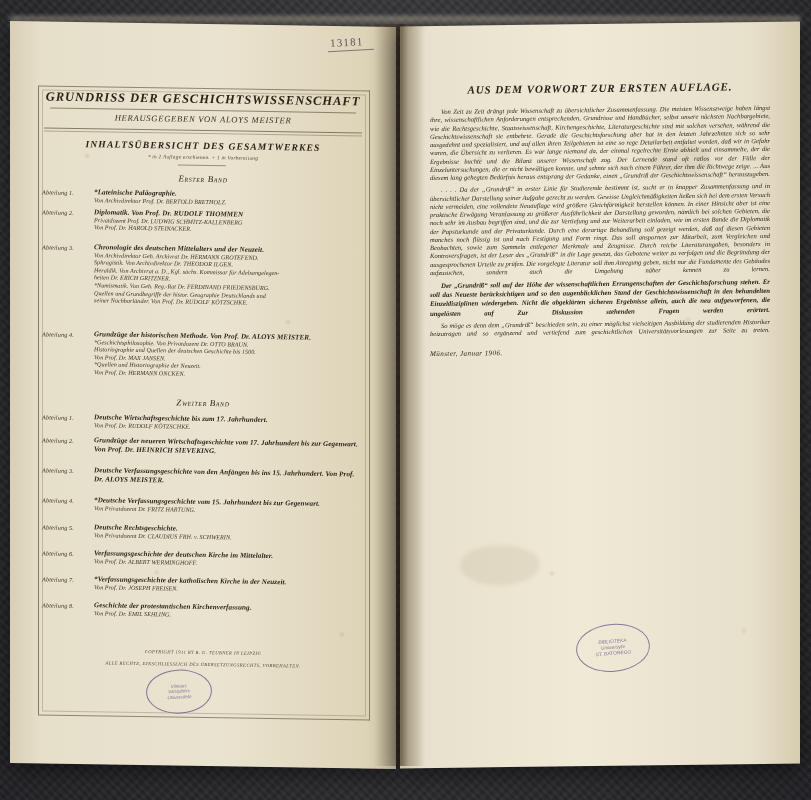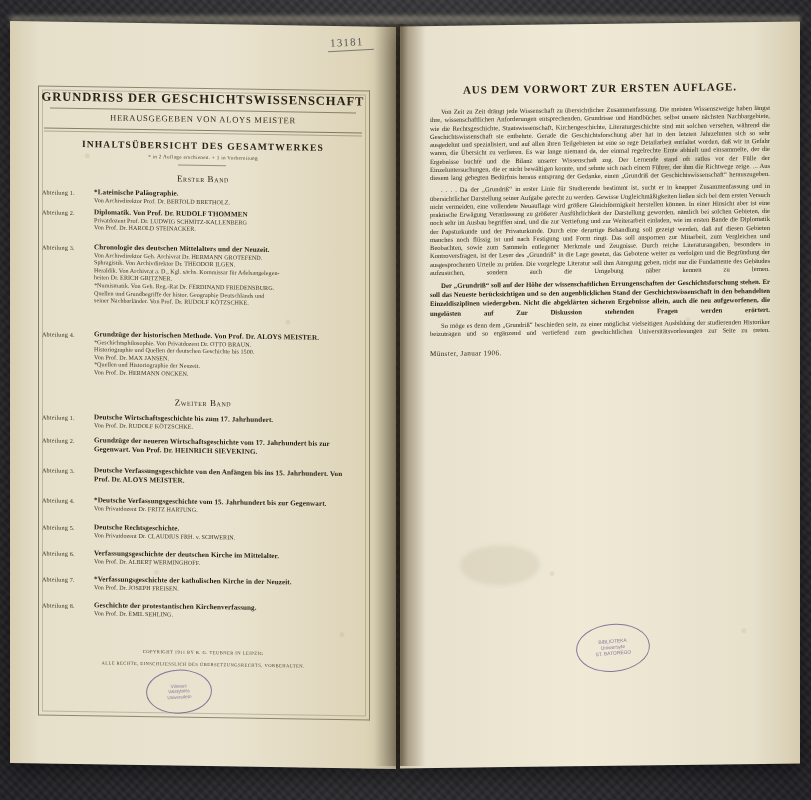--- a/index.html
+++ b/index.html
@@ -14,21 +14,21 @@
   .backdrop{
     position:absolute;inset:0;
     background:
       repeating-linear-gradient(45deg, rgba(255,255,255,.022) 0 3px, rgba(0,0,0,.05) 3px 6px),
       repeating-linear-gradient(-45deg, rgba(255,255,255,.018) 0 4px, rgba(0,0,0,.04) 4px 8px),
       radial-gradient(ellipse at 50% 35%, #4a4a4c 0%, #343437 45%, #222226 100%);
   }
 
   
   .book{
-    position:absolute;left:4px;top:24px;width:800px;height:742px;
+    position:absolute;left:4px;top:24px;width:800px;height:742px;font-style:italic;
   }
   .leaf{
     position:absolute;top:0;height:742px;
     background:#e3dcc6;
     box-shadow:0 6px 24px rgba(0,0,0,.55);
   }
   .leaf.left{
     left:6px;width:386px;
     transform:skewY(0.9deg);
     background:

